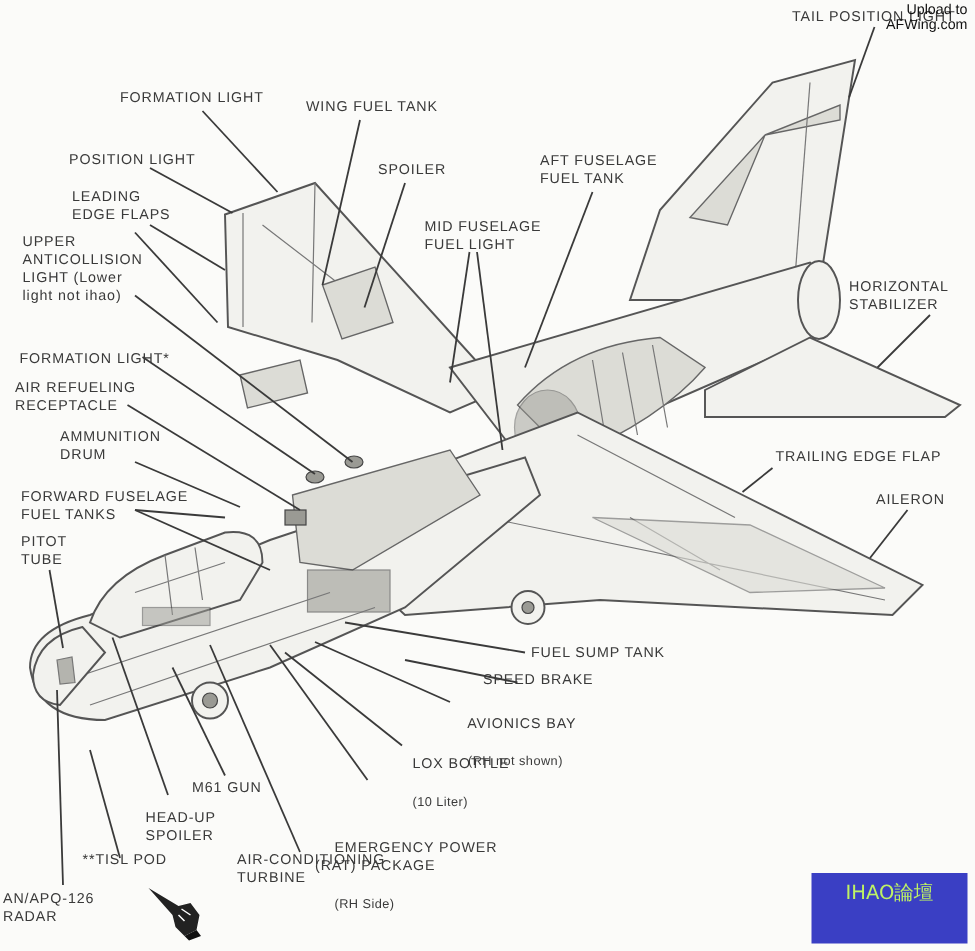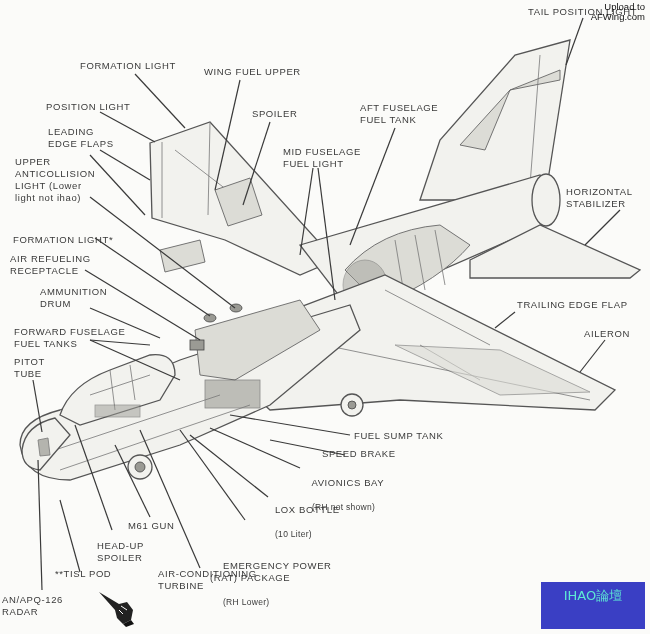--- a/index.html
+++ b/index.html
@@ -20,21 +20,21 @@
     color: #3a3a3a;
     white-space: pre;
   }
   .lbl .sub { font-size: 8.5px; letter-spacing: 0.3px; }
   .upload {
     position: absolute; right: 5px; top: 2px;
     font-size: 9.5px; line-height: 10px; text-align: right; color: #111;
   }
   .wm {
     position: absolute; left: 541px; top: 582px; width: 104px; height: 47px;
-    background: #3a3fc4; color: #5eead4; text-align: center;
+    background: #3a3fc4; color: #bef264; text-align: center;
     font-family: "DejaVu Sans", sans-serif;
     font-size: 13px; line-height: 18px; padding-top: 5px; box-sizing: border-box;
   }
   .hand { position: absolute; left: 97px; top: 588px; }
   .leader { stroke: #3a3a3a; stroke-width: 1.2; fill: none; }
   .body { stroke: #555; stroke-width: 1.3; fill: #f2f2ee; }
   .thin { stroke: #777; stroke-width: 0.8; fill: none; }
   .shade { fill: #dcdcd6; stroke: #666; stroke-width: 0.9; }
   .dark { fill: #9a9a94; stroke: #444; stroke-width: 0.8; }
 </style>
@@ -136,21 +136,21 @@
       <line class="leader" x1="245" y1="520" x2="180" y2="430"></line>
       <line class="leader" x1="150" y1="517" x2="115" y2="445"></line>
       <line class="leader" x1="112" y1="530" x2="75" y2="425"></line>
       <line class="leader" x1="80" y1="572" x2="60" y2="500"></line>
       <line class="leader" x1="200" y1="568" x2="140" y2="430"></line>
       <line class="leader" x1="42" y1="590" x2="38" y2="460"></line>
     </g>
   </svg>
 
   <div class="lbl" style="left:80px;top:60px">FORMATION LIGHT</div>
-  <div class="lbl" style="left:204px;top:66px">WING FUEL UPPER</div>
+  <div class="lbl" style="left:204px;top:66px">WING FUEL TANK</div>
   <div class="lbl" style="left:46px;top:101px">POSITION LIGHT</div>
   <div class="lbl" style="left:252px;top:108px">SPOILER</div>
   <div class="lbl" style="left:48px;top:126px">LEADING
 EDGE FLAPS</div>
   <div class="lbl" style="left:360px;top:102px">AFT FUSELAGE
 FUEL TANK</div>
   <div class="lbl" style="left:283px;top:146px">MID FUSELAGE
 FUEL LIGHT</div>
   <div class="lbl" style="left:15px;top:156px">UPPER
 ANTICOLLISION
@@ -177,21 +177,21 @@
     <span class="sub">(RH not shown)</span>
   </div>
   <div class="lbl" style="left:262px;top:492px">
     <span>LOX BOTTLE</span><br>
     <span class="sub">(10 Liter)</span>
   </div>
   <div class="lbl" style="left:128px;top:520px">M61 GUN</div>
   <div class="lbl" style="left:210px;top:548px">
     <span>EMERGENCY POWER
 (RAT) PACKAGE</span><br>
-    <span class="sub">(RH Lower)</span>
+    <span class="sub">(RH Side)</span>
   </div>
   <div class="lbl" style="left:97px;top:540px">HEAD-UP
 SPOILER</div>
   <div class="lbl" style="left:55px;top:568px">**TISL POD</div>
   <div class="lbl" style="left:158px;top:568px">AIR-CONDITIONING
 TURBINE</div>
   <div class="lbl" style="left:2px;top:594px">AN/APQ-126
 RADAR</div>
 
   <svg class="hand" width="40" height="40" viewBox="0 0 40 40">

